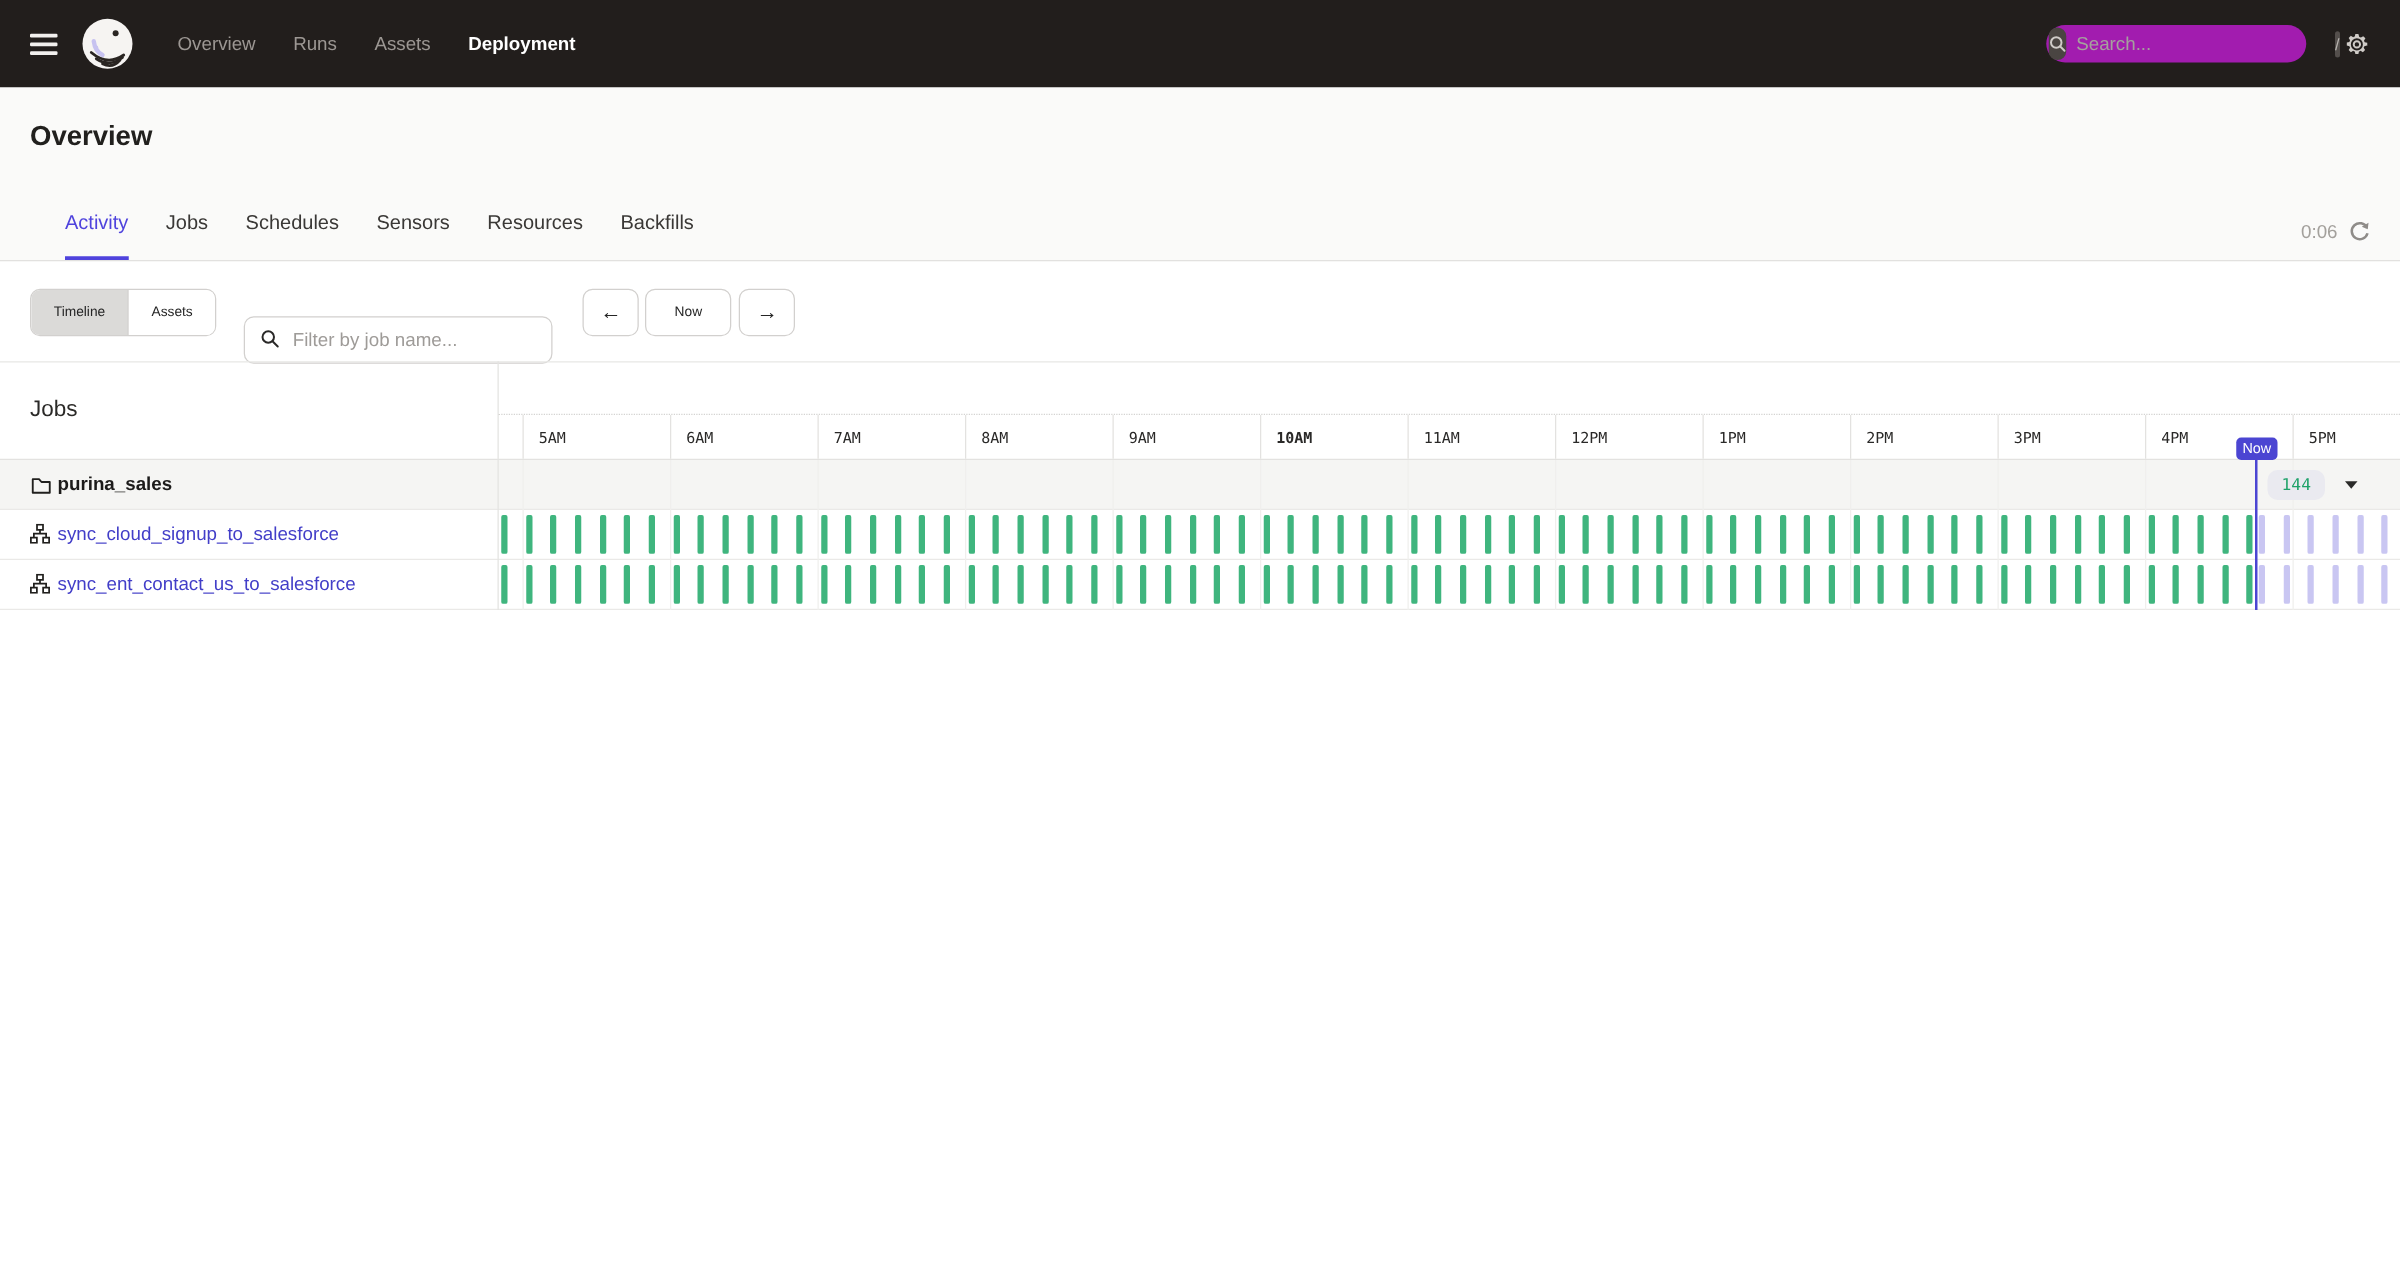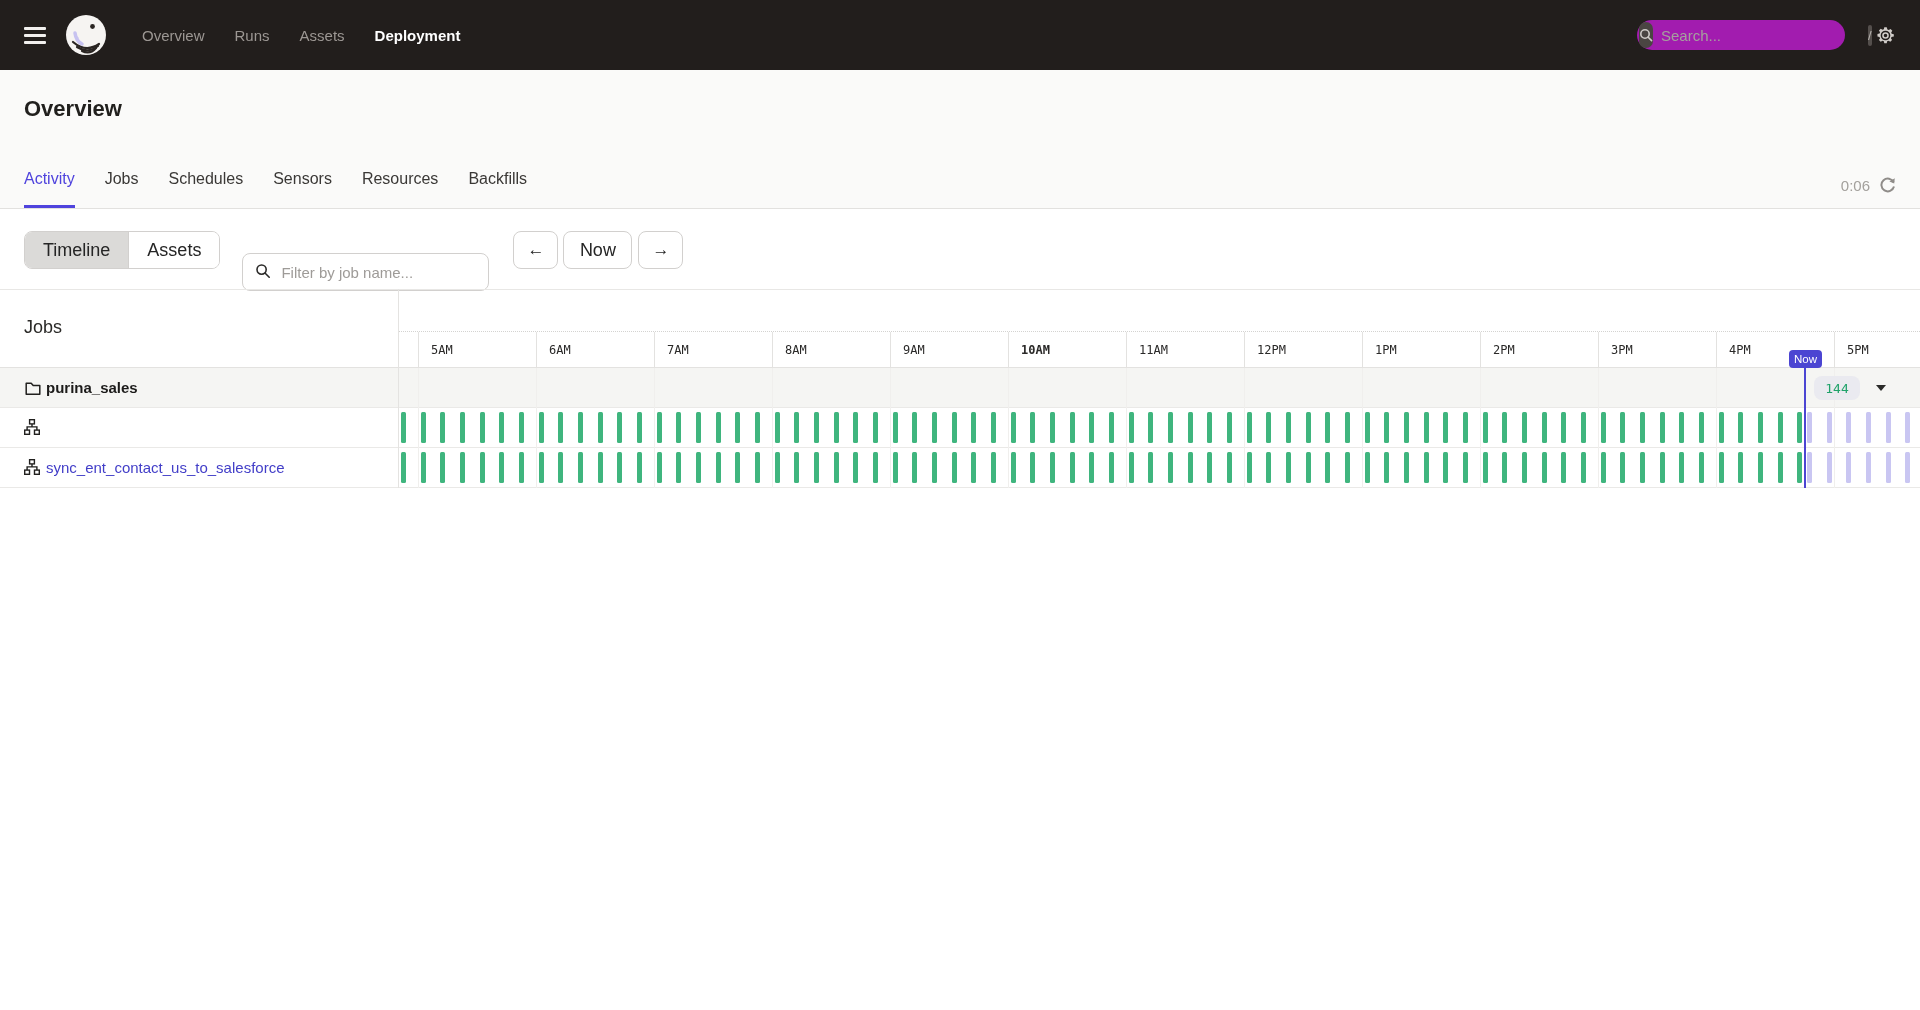--- a/index.html
+++ b/index.html
@@ -24,27 +24,27 @@
   .search-input{flex:1;background:transparent;border:none;outline:none;color:#D8D5D2;font-size:15px;padding:0 8px;font-family:"Liberation Sans",sans-serif;}
   .search-input::placeholder{color:#A5A19D;}
   .kbd{width:22px;height:21px;border-radius:4px;background:#544F4C;color:#B9B5B1;font-size:13px;display:flex;align-items:center;justify-content:center;margin-right:7px;}
   .gear{margin-left:30px;margin-right:24px;cursor:pointer;display:flex;}
 
   
   .header-band{position:absolute;top:70px;left:0;width:1920px;height:139px;background:#FAFAF9;border-bottom:1px solid #E2E1DF;}
   .page-title{position:absolute;left:24px;top:26px;font-size:22px;font-weight:700;color:#21201E;}
   .tab-row{position:absolute;left:24px;bottom:0;display:flex;gap:30px;}
   .tab{position:relative;font-size:16px;font-weight:500;color:#3A3836;padding-bottom:20px;cursor:pointer;}
-  .tab.active{color:var(--accent);}
+  .tab.active{color:var(--accent);margin-left:28px;}
   .tab.active .tab-underline{position:absolute;left:0;right:0;bottom:0;height:3px;background:var(--accent);}
   .countdown-wrap{position:absolute;right:24px;bottom:14px;display:flex;align-items:center;gap:9px;color:#A3A09C;font-size:15px;}
 
   
   .toolbar{position:absolute;top:231px;left:0;width:1920px;height:38px;display:flex;align-items:center;padding:0 27px 0 24px;}
-  .btn,.seg{font-size:18px;color:#252525;background:#fff;cursor:pointer;display:flex;align-items:center;justify-content:center;font-family:"Liberation Sans",sans-serif;}
+  .btn,.seg{font-size:11px;color:#252525;background:#fff;cursor:pointer;display:flex;align-items:center;justify-content:center;font-family:"Liberation Sans",sans-serif;}
   .seg-group{display:flex;height:38px;border:1px solid #D2D0CE;border-radius:8px;overflow:hidden;background:#fff;}
   .seg{height:100%;padding:0 18px;border-right:1px solid #D2D0CE;}
   .seg:last-child{border-right:none;}
   .seg.active{background:#DBDAD8;}
   .range-group .seg{padding:0 15px;}
   .filter-wrap{position:relative;margin-left:22px;margin-top:44px;}
   .filter-input{width:247px;height:38px;border:1px solid #D2D0CE;border-radius:8px;padding:0 12px 0 38px;font-size:15px;color:#252525;outline:none;background:#fff;font-family:"Liberation Sans",sans-serif;}
   .filter-input::placeholder{color:#9E9B98;}
   .filter-mag{position:absolute;left:13px;top:10px;}
   .btn{height:38px;border:1px solid #D2D0CE;border-radius:8px;background:#fff;}
@@ -191,20 +191,21 @@
       </div>
       <div class="tl-row" style="top: 119px;">
         <div class="row-icon">
           <svg width="16" height="16" viewBox="0 0 16 16" fill="none" stroke="#21201E" stroke-width="1.4">
             <rect x="5.6" y="0.7" width="4.8" height="4.2"></rect>
             <rect x="0.7" y="11.1" width="4.8" height="4.2"></rect>
             <rect x="10.5" y="11.1" width="4.8" height="4.2"></rect>
             <path d="M8 4.9 v3 M3.1 11.1 v-3.2 h9.8 v3.2"></path>
           </svg>
         </div>
+        <div class="row-name job-link">sync_cloud_signup_to_salesforce</div>
         <div class="tick" style="left: 401px; top: 4px; height: 31px; background: var(--green);"></div>
         <div class="tick" style="left: 420.667px; top: 4px; height: 31px; background: var(--green);"></div>
         <div class="tick" style="left: 440.333px; top: 4px; height: 31px; background: var(--green);"></div>
         <div class="tick" style="left: 460px; top: 4px; height: 31px; background: var(--green);"></div>
         <div class="tick" style="left: 479.667px; top: 4px; height: 31px; background: var(--green);"></div>
         <div class="tick" style="left: 499.333px; top: 4px; height: 31px; background: var(--green);"></div>
         <div class="tick" style="left: 519px; top: 4px; height: 31px; background: var(--green);"></div>
         <div class="tick" style="left: 538.667px; top: 4px; height: 31px; background: var(--green);"></div>
         <div class="tick" style="left: 558.333px; top: 4px; height: 31px; background: var(--green);"></div>
         <div class="tick" style="left: 578px; top: 4px; height: 31px; background: var(--green);"></div>

